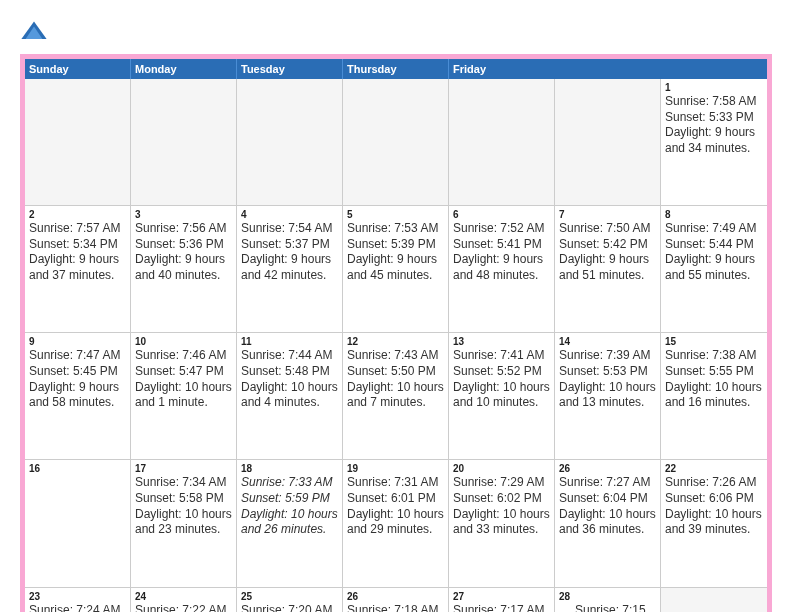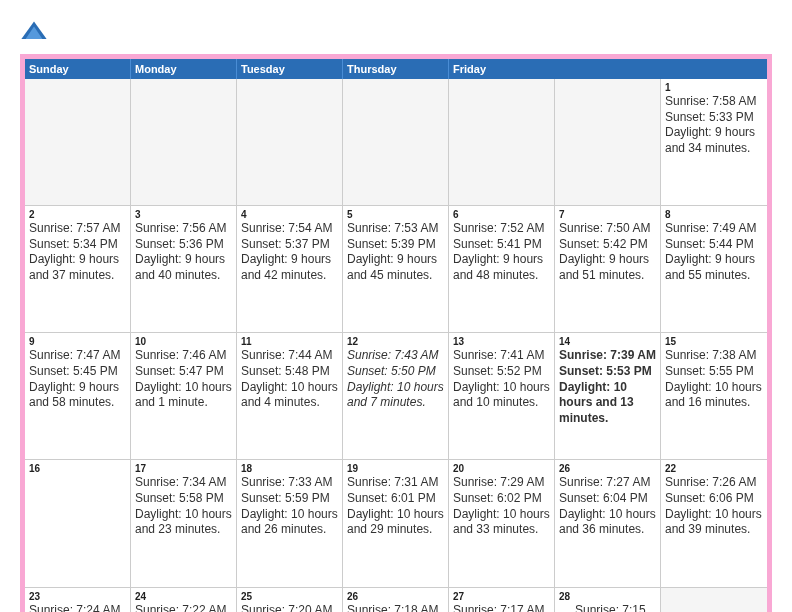--- a/index.html
+++ b/index.html
@@ -216,33 +216,33 @@
 Daylight: 10 hours and 1 minute.</div>
           </div>
           <div class="cal-cell">
             <span class="day-num">11</span>
             <div class="cell-text" style="white-space: pre-line;">Sunrise: 7:44 AM
 Sunset: 5:48 PM
 Daylight: 10 hours and 4 minutes.</div>
           </div>
           <div class="cal-cell">
             <span class="day-num">12</span>
-            <div class="cell-text" style="white-space: pre-line; font-style: italic;">Sunrise: 7:43 AM
+            <div class="cell-text" style="white-space: pre-line;">Sunrise: 7:43 AM
 Sunset: 5:50 PM
 Daylight: 10 hours and 7 minutes.</div>
           </div>
           <div class="cal-cell">
             <span class="day-num">13</span>
             <div class="cell-text" style="white-space: pre-line;">Sunrise: 7:41 AM
 Sunset: 5:52 PM
 Daylight: 10 hours and 10 minutes.</div>
           </div>
           <div class="cal-cell">
             <span class="day-num">14</span>
-            <div class="cell-text" style="white-space: pre-line; font-weight: bold;">Sunrise: 7:39 AM
+            <div class="cell-text" style="white-space: pre-line;">Sunrise: 7:39 AM
 Sunset: 5:53 PM
 Daylight: 10 hours and 13 minutes.</div>
           </div>
           <div class="cal-cell">
             <span class="day-num">15</span>
             <div class="cell-text" style="white-space: pre-line;">Sunrise: 7:38 AM
 Sunset: 5:55 PM
 Daylight: 10 hours and 16 minutes.</div>
           </div>
         </div>
@@ -251,21 +251,21 @@
             <span class="day-num">16</span>
           </div>
           <div class="cal-cell">
             <span class="day-num">17</span>
             <div class="cell-text" style="white-space: pre-line;">Sunrise: 7:34 AM
 Sunset: 5:58 PM
 Daylight: 10 hours and 23 minutes.</div>
           </div>
           <div class="cal-cell">
             <span class="day-num">18</span>
-            <div class="cell-text" style="white-space: pre-line;">Sunrise: 7:33 AM
+            <div class="cell-text" style="white-space: pre-line; font-style: italic;">Sunrise: 7:33 AM
 Sunset: 5:59 PM
 Daylight: 10 hours and 26 minutes.</div>
           </div>
           <div class="cal-cell">
             <span class="day-num">19</span>
             <div class="cell-text" style="white-space: pre-line;">Sunrise: 7:31 AM
 Sunset: 6:01 PM
 Daylight: 10 hours and 29 minutes.</div>
           </div>
           <div class="cal-cell">

